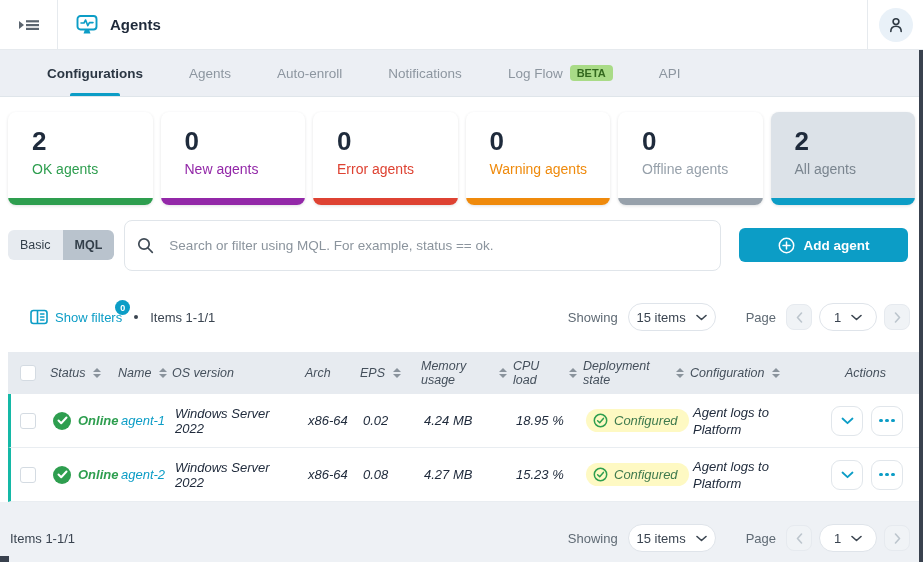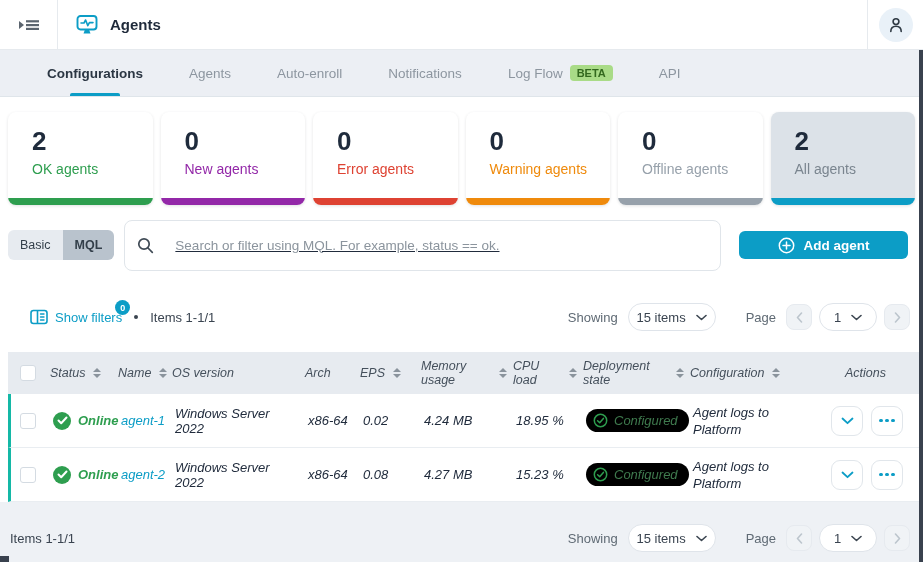--- a/index.html
+++ b/index.html
@@ -29,24 +29,24 @@
   .card .num { font-size:26px; font-weight:bold; color:#1f2b3c; line-height:30px; }
   .card .lbl { font-size:14px; margin-top:5px; }
   .card .bar { position:absolute; left:0; right:0; bottom:0; height:7px; }
   .card.selected { background:#dce2e8; }
   .card.selected .lbl { color:#7a858f !important; }
   
   .search-row { display:flex; align-items:center; margin:23px 15px 0 8px; height:34px; }
   .seg { display:flex; height:30px; border-radius:6px; overflow:hidden; flex:none; }
   .seg .opt { display:flex; align-items:center; padding:0 12px; font-size:12.5px; color:#333f4a; background:#e7ebf0; cursor:pointer; }
   .seg .opt.sel { background:#b9c3cd; font-weight:bold; }
-  .search-box { flex:1; height:51px; margin:0 18px 0 10px; background:#fff; border:1px solid #e0e5ea; border-radius:8px; display:flex; align-items:center; padding-left:12px; gap:21px;text-decoration:underline; }
+  .search-box { flex:1; height:51px; margin:0 18px 0 10px; background:#fff; border:1px solid #e0e5ea; border-radius:8px; display:flex; align-items:center; padding-left:12px; gap:15px; }
   .search-box input { border:none; outline:none; flex:1; font-size:13.5px; color:#3a4450; font-family:"Liberation Sans",sans-serif; background:transparent; }
   .search-box input::placeholder { color:#8b949d; }
-  .btn-add { width:169px; height:28px; flex:none; background:#0c9dc6; border:none; border-radius:6px; color:#fff; font-weight:bold; font-size:13.5px; display:flex; align-items:center; justify-content:center; gap:9px; cursor:pointer; font-family:"Liberation Sans",sans-serif; }
+  .btn-add { width:169px; height:34px; flex:none; background:#0c9dc6; border:none; border-radius:6px; color:#fff; font-weight:bold; font-size:13.5px; display:flex; align-items:center; justify-content:center; gap:9px; cursor:pointer; font-family:"Liberation Sans",sans-serif; }
   
   .filters-row { display:flex; align-items:center; justify-content:space-between; margin:40px 13px 0 10px; height:30px; }
   .left-group { display:flex; align-items:center; gap:9px; }
   .show-filters { display:flex; align-items:center; gap:7px; color:#0c9dc6; cursor:pointer; position:relative;padding-left:20px; }
   .badge { position:absolute; top:-9px; right:-8px; width:15px; height:15px; background:#0c9dc6; color:#fff; border-radius:50%; font-size:9px; font-weight:bold; display:flex; align-items:center; justify-content:center; }
   .dot-sep { width:4px; height:4px; border-radius:50%; background:#3a4450; margin:0 3px; }
   .items-count { color:#3a4450; }
   .pager { display:flex; align-items:center; }
   .pager .plabel { color:#5f6a74; }
   .select-pill { height:28px; border:1px solid #dfe4ea; background:#fff; border-radius:14px; display:flex; align-items:center; justify-content:center; gap:10px; color:#3a4450; cursor:pointer; }
@@ -64,21 +64,21 @@
   .tbody-row .cell.first { padding-left:9px; }
   .cell.actions { justify-content:center; gap:8px; }
   .checkbox { width:16px; height:16px; border:1.5px solid #d4dbe2; border-radius:3px; background:#fff; cursor:pointer; flex:none; }
   .sort { display:inline-flex; flex-direction:column; gap:2px; margin-left:2px; }
   .sort i { width:0; height:0; border-left:4px solid transparent; border-right:4px solid transparent; display:block; }
   .sort .up { border-bottom:4px solid #8a939c; }
   .sort .dn { border-top:4px solid #8a939c; }
   .status-ok { display:flex; align-items:center; gap:7px; color:#2e9e4f; font-weight:bold; }
   .ok-circle { width:18px; height:18px; border-radius:50%; background:#2e9e4f; display:flex; align-items:center; justify-content:center; flex:none; }
   .agent-link { color:#0c9dc6; cursor:pointer; }
-  .pill { display:inline-flex; align-items:center; gap:6px; background:#000000; border-radius:13px; padding:4px 11px 4px 7px; color:#3f7a4e; }
+  .pill { display:inline-flex; align-items:center; gap:6px; background:#fef9c3; border-radius:13px; padding:4px 11px 4px 7px; color:#3f7a4e; }
   .config-text { line-height:17px; }
   .action-btn { width:32px; height:30px; border-radius:9px; border:1px solid #e1e6eb; background:#fff; display:flex; align-items:center; justify-content:center; cursor:pointer; gap:2.5px; }
   .dots i { width:3.5px; height:3.5px; border-radius:50%; background:#0c9dc6; display:block; }
   
   .footer { position:absolute; left:0; right:0; bottom:0; top:502px; background:#eef1f5; display:flex; align-items:center; justify-content:space-between; padding:12px 13px 0 10px; }
   
   .edge-right { position:absolute; top:50px; bottom:0; right:0; width:4px; background:#39414e; z-index:20; }
   .edge-corner { position:absolute; left:0; bottom:0; width:9px; height:6px; background:#39414e; z-index:20; }
   svg { display:block; }
 </style>

